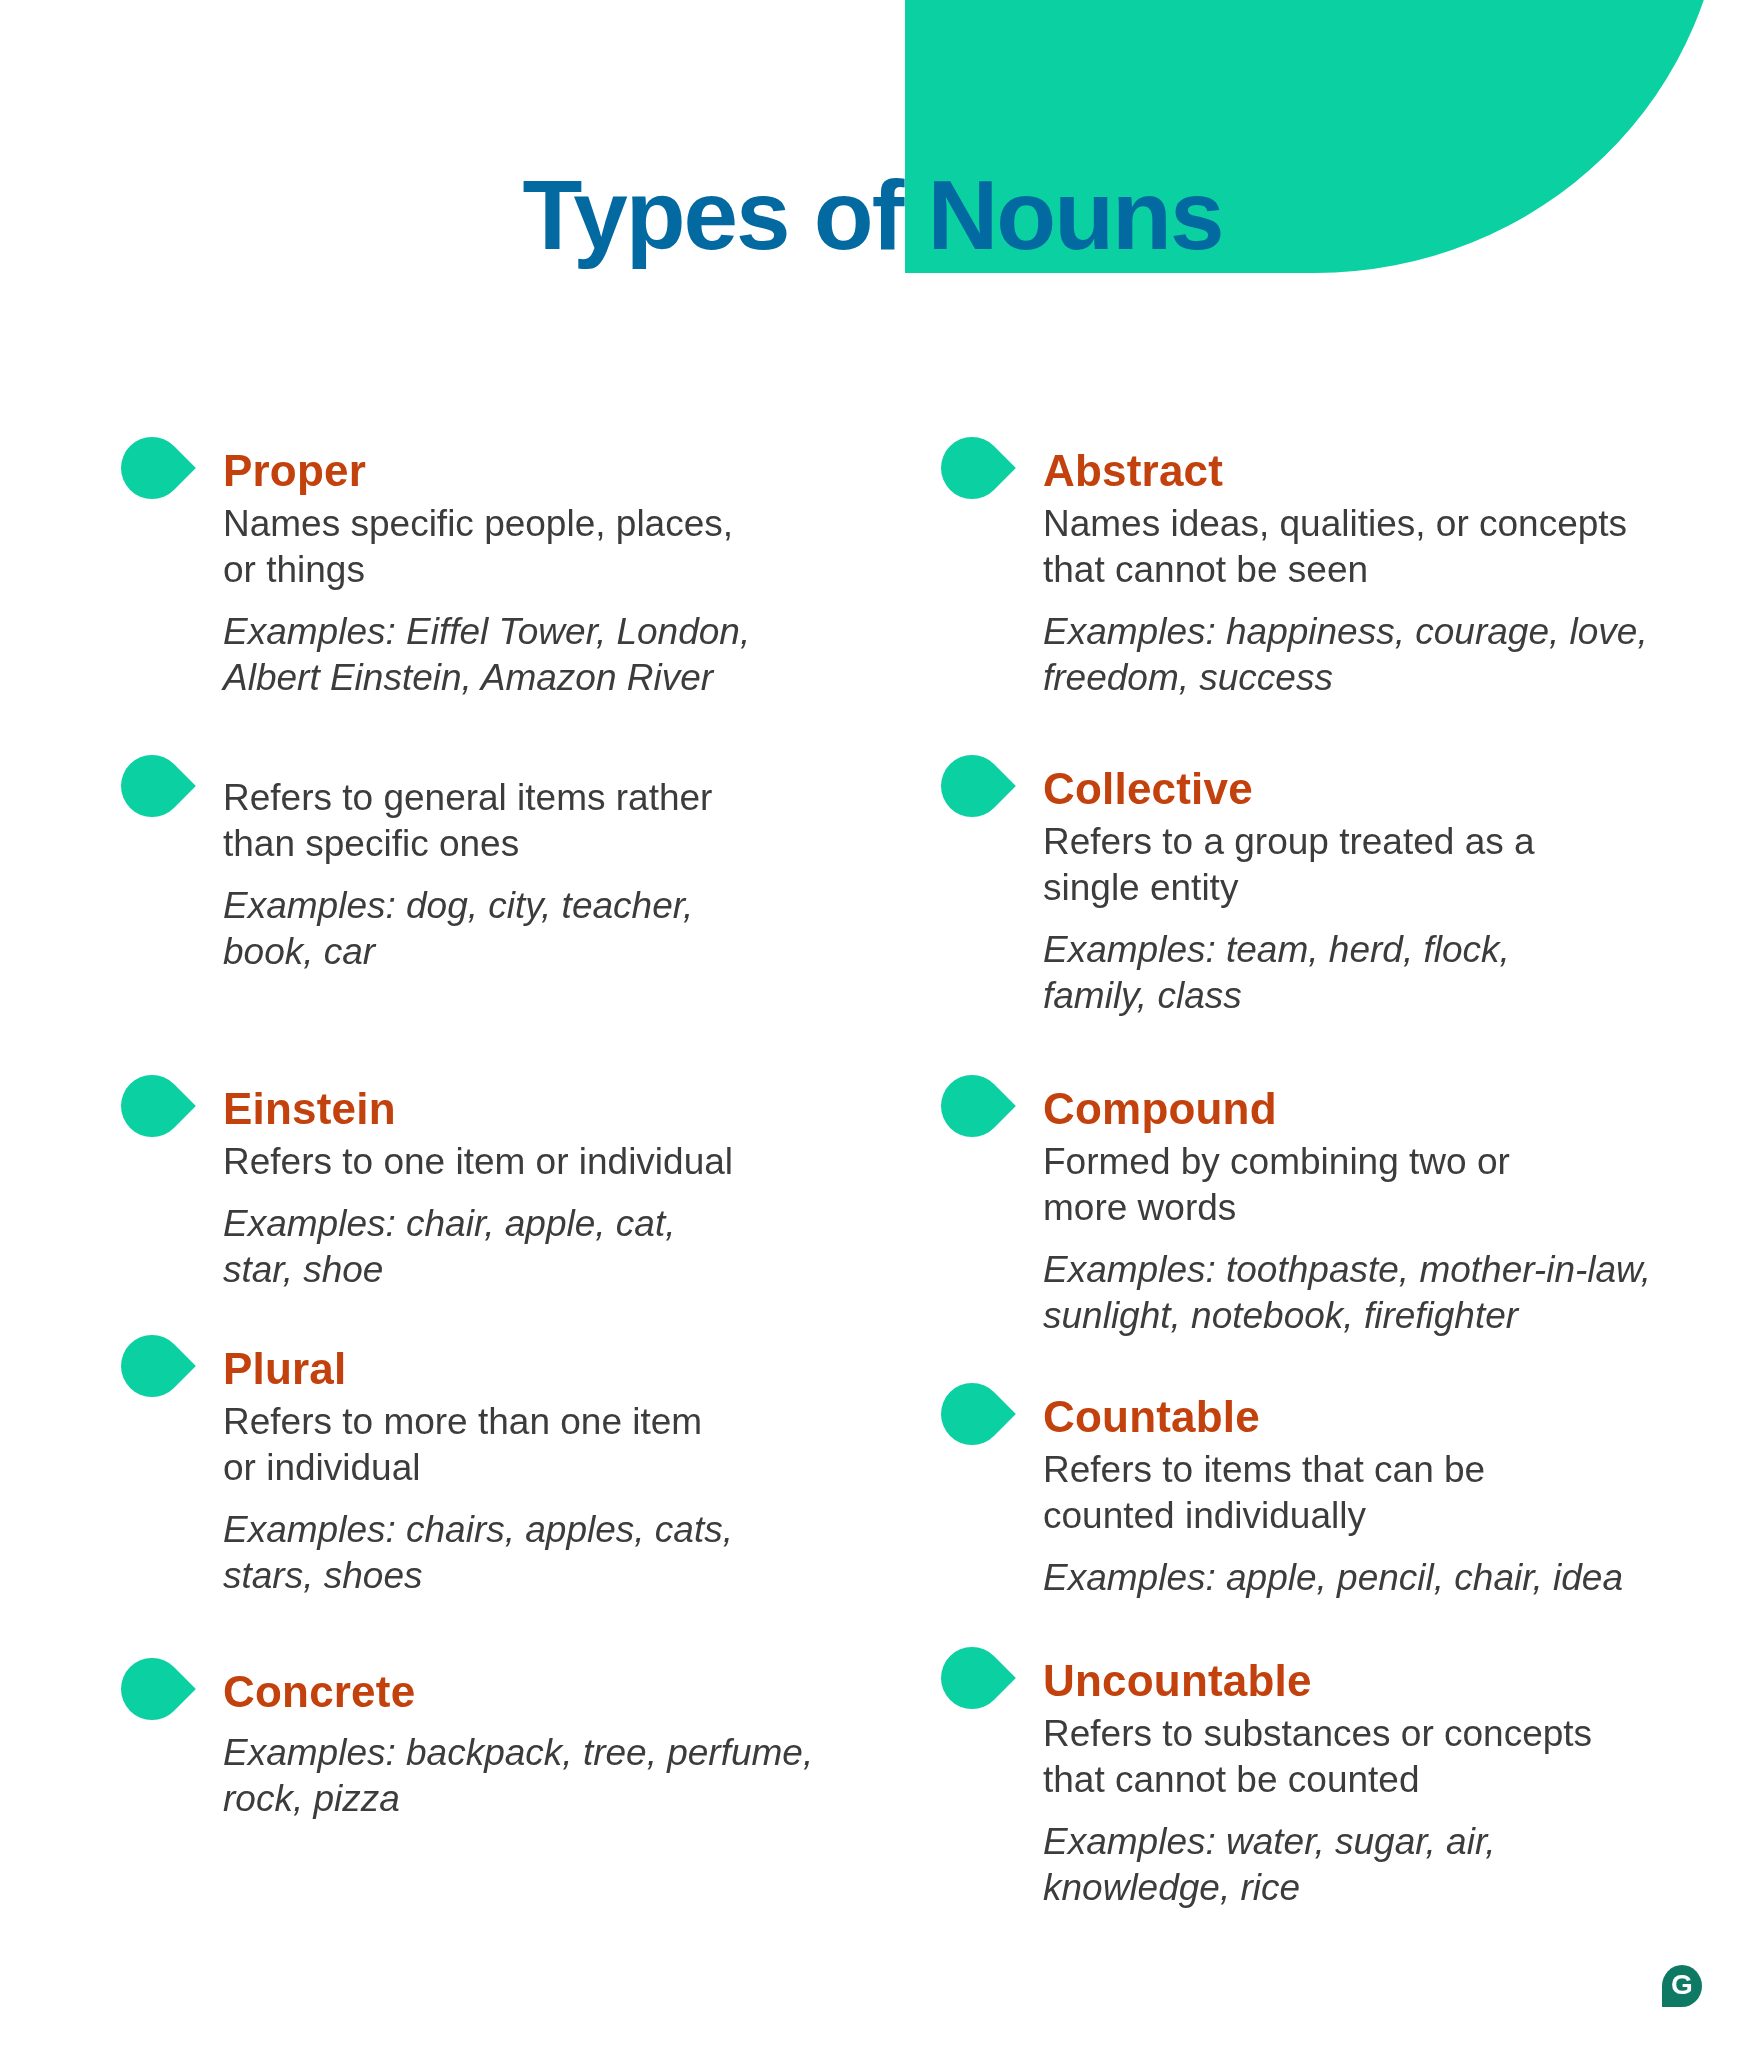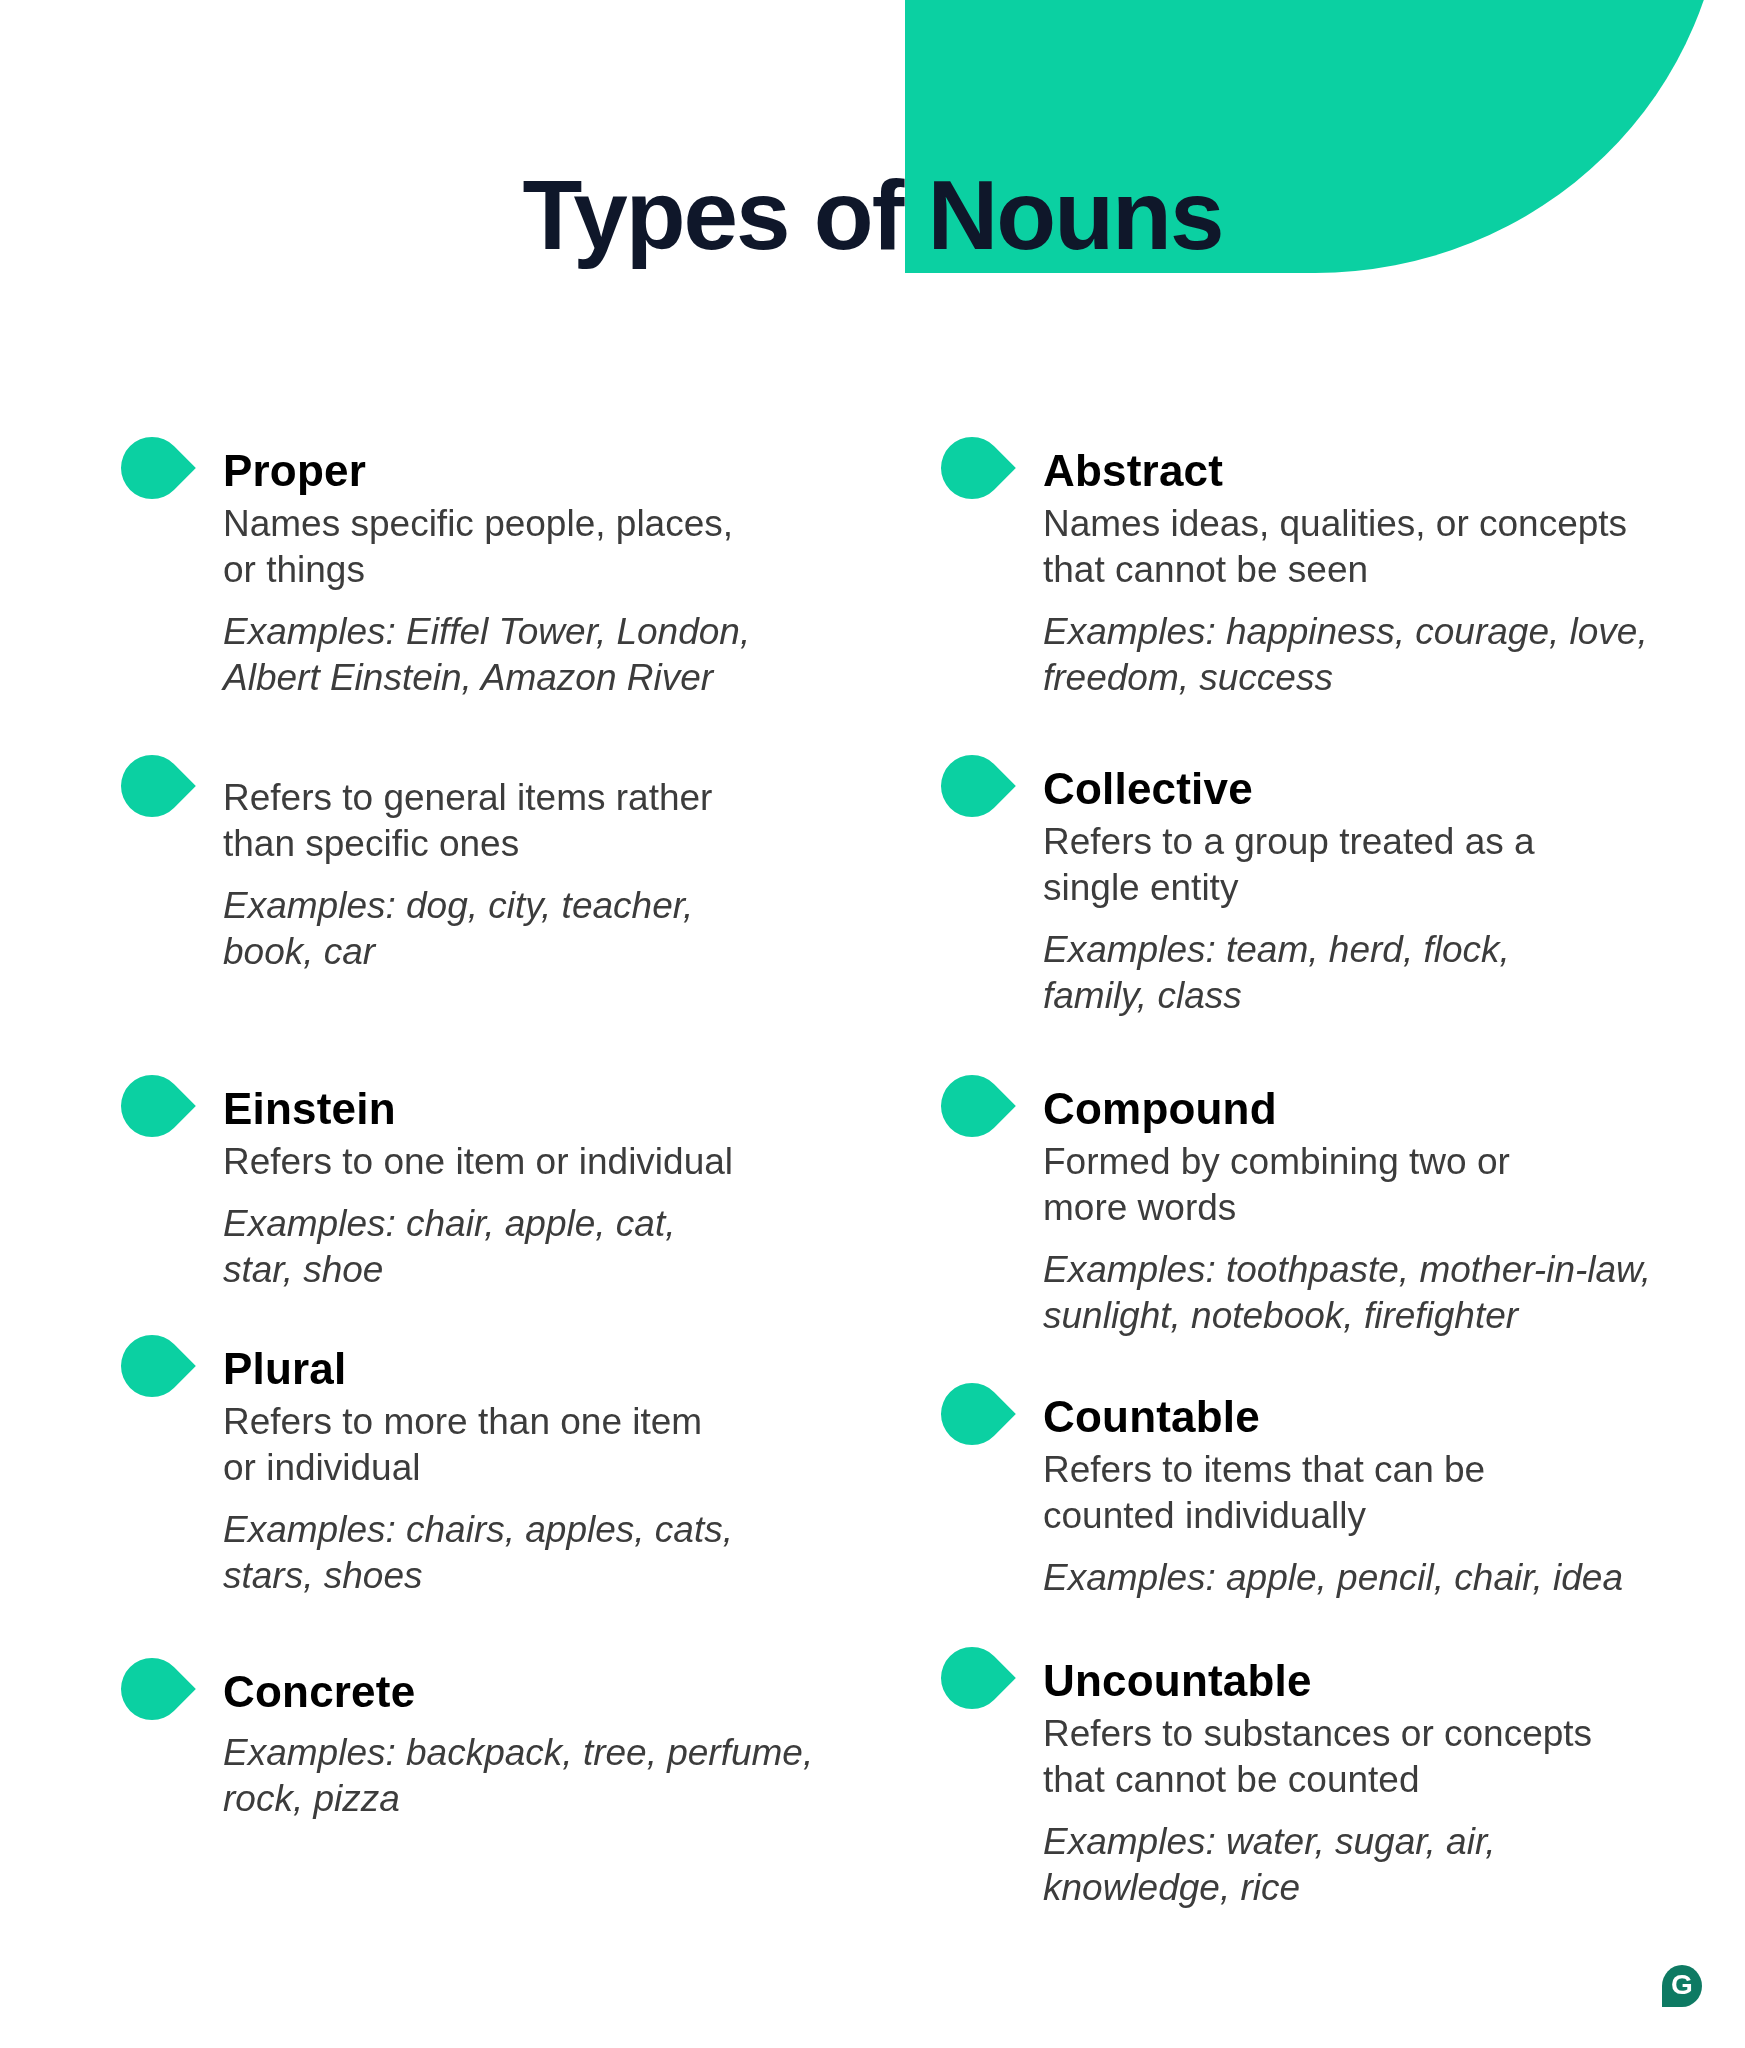--- a/index.html
+++ b/index.html
@@ -28,35 +28,35 @@
   h1.page-title {
     position: absolute;
     left: 0; right: 0;
     top: 160px;
     margin: 0;
     text-align: center;
     font-size: 98px;
     line-height: 110px;
     font-weight: 700;
     letter-spacing: -2px;
-    color: #0f172a;
+    color: #0369a1;
     white-space: pre;
   }
 
   
   .noun-section {
     position: absolute;
     width: 660px;
   }
   .noun-section h2 {
     margin: 0;
     font-size: 44px;
     line-height: 44px;
     font-weight: 700;
-    color: #000000;
+    color: #c2410c;
     letter-spacing: 0.2px;
   }
   .noun-section p {
     white-space: pre-line;
     color: #3c3c3c;
     font-size: 37px;
     line-height: 46px;
   }
   .noun-section p.desc { margin: 8px 0 0 0; }
   .noun-section p.examples { margin: 16px 0 0 0; font-style: italic; }

